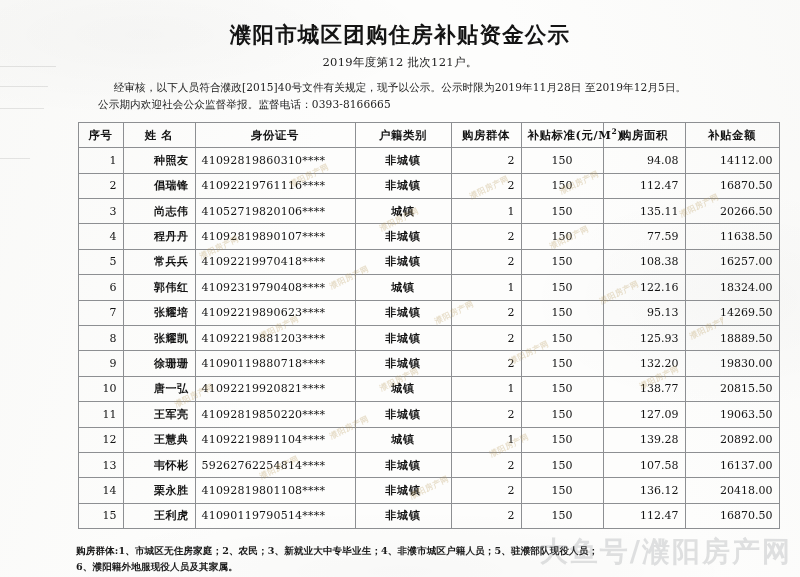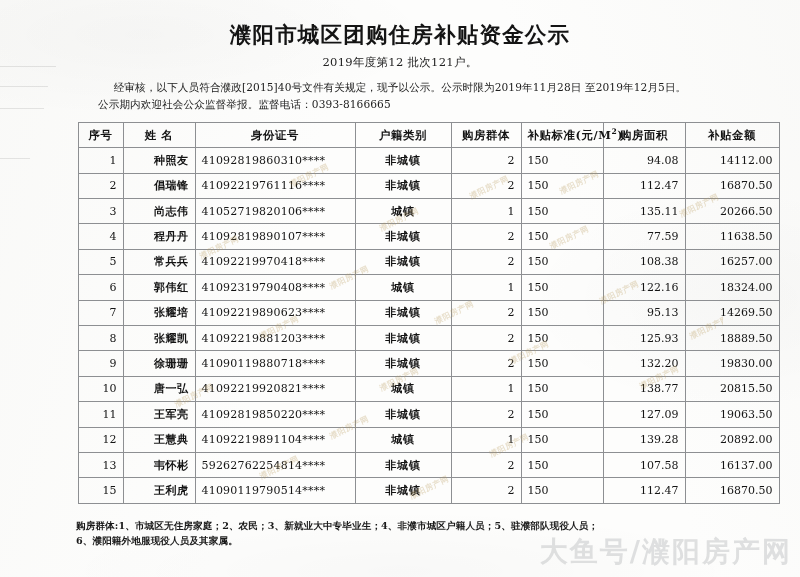--- a/index.html
+++ b/index.html
@@ -136,21 +136,21 @@
   .c-grp   { width: 70px; }
   .c-std   { width: 82px; margin-top: 16px; }
   .c-area  { width: 82px; margin-left: 36px; }
   .c-amt   { width: 94px; }
 
   td.c-idx  { text-align: right; padding-right: 9px; }
   td.c-name { text-align: right;  padding-left: 7px; font-weight: bold; letter-spacing: 0.5px;}
   td.c-id   { text-align: left;  padding-left: 8px; font-size: 10.6px; letter-spacing: 0.2px;}
   td.c-hh   { text-align: center; font-weight: bold; letter-spacing: 0.8px;}
   td.c-grp  { text-align: right; padding-right: 14px; }
-  td.c-std  { text-align: left; padding-right: 18px; }
+  td.c-std  { text-align: center; padding-right: 18px; }
   td.c-area { text-align: right; padding-right: 9px; }
   td.c-amt  { text-align: right; padding-right: 9px; }
 
   th .sup {
     font-size: 7.6px;
     vertical-align: super;
   }
 
   .footnote {
     margin: 14px auto 0 auto;
@@ -350,20 +350,30 @@
           </tr>
           <tr>
             <td class="c-idx">13</td>
             <td class="c-name">韦怀彬</td>
             <td class="c-id">59262762254814****</td>
             <td class="c-hh">非城镇</td>
             <td class="c-grp">2</td>
             <td class="c-std">150</td>
             <td class="c-area">107.58</td>
             <td class="c-amt">16137.00</td>
+          </tr>
+          <tr>
+            <td class="c-idx">14</td>
+            <td class="c-name">栗永胜</td>
+            <td class="c-id">41092819801108****</td>
+            <td class="c-hh">非城镇</td>
+            <td class="c-grp">2</td>
+            <td class="c-std">150</td>
+            <td class="c-area">136.12</td>
+            <td class="c-amt">20418.00</td>
           </tr>
           <tr>
             <td class="c-idx">15</td>
             <td class="c-name">王利虎</td>
             <td class="c-id">41090119790514****</td>
             <td class="c-hh">非城镇</td>
             <td class="c-grp">2</td>
             <td class="c-std">150</td>
             <td class="c-area">112.47</td>
             <td class="c-amt">16870.50</td>

